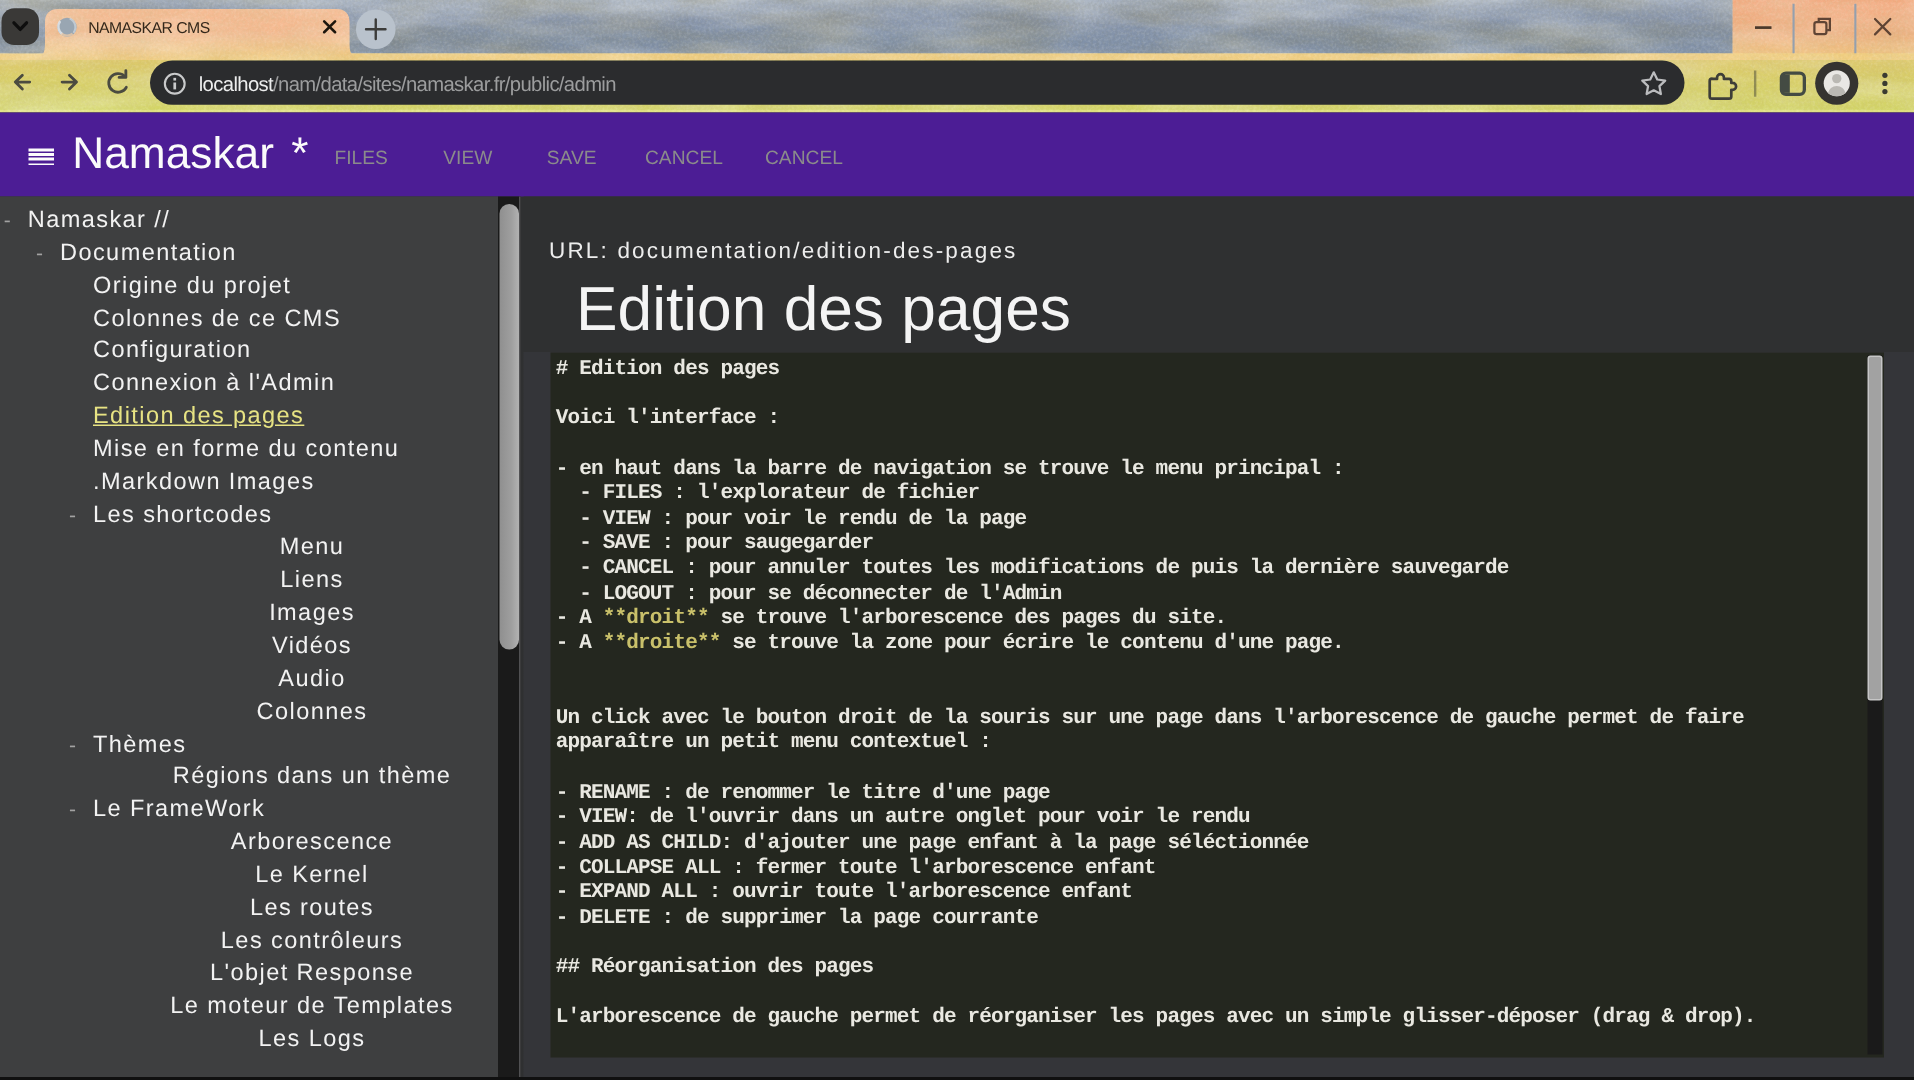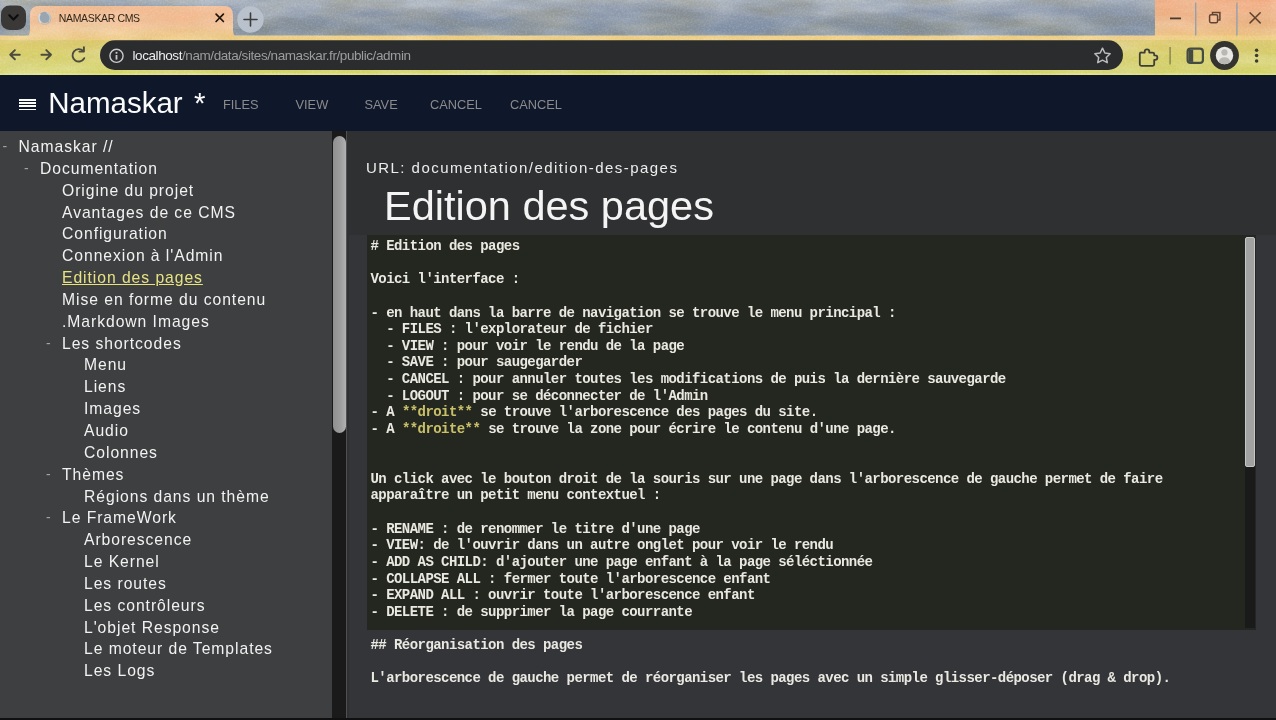--- a/index.html
+++ b/index.html
@@ -7,21 +7,21 @@
   body {
     width:1276px; height:720px; overflow:hidden;
     background:#2f3031;
     font-family:"Liberation Sans", sans-serif;
     position:relative;
   }
   #strip { position:absolute; top:0; left:0; }
   
   #apphead {
     position:absolute; top:75px; left:0; width:1276px; height:56px;
-    background:#0f172a;
+    background:#4c1d95;
   }
   #burger { position:absolute; left:18.6px; top:24.3px; width:17.4px; height:12px; }
   #burger div { height:1.6px; background:#fdfdfd; margin-bottom:1.5px; }
   #brand {
     position:absolute; left:48.2px; top:13.3px; line-height:29.5px;
     font-size:29.5px; color:#fbfbfb;
   }
   #brand span { margin-left:11.5px; }
   .mitem { position:absolute; top:24px; font-size:12.8px; line-height:12.8px; color:#8b8b8b; }
   
@@ -29,39 +29,39 @@
     position:absolute; top:131px; left:0; width:332px; height:589px;
     background:#3e3f40; overflow:hidden;
   }
   #tree { position:absolute; top:5px; left:0; width:100%;
     font-size:15.7px; letter-spacing:0.95px; color:#f2f2f2; }
   #tree .r { height:21.85px; line-height:21.85px; white-space:nowrap; position:relative; }
   #tree .d { position:absolute; color:#a2a2a2; font-size:14px; letter-spacing:0; }
   .x0 { padding-left:18.5px; } .x0 .d { left:2.5px; }
   .x1 { padding-left:40px; } .x1 .d { left:24px; }
   .x2 { padding-left:62px; } .x2 .d { left:46px; }
-  .x3 { padding-left:84px; }
+  .x3 { padding-left:84px;text-align:center; }
   #tree .act { color:#e7e383; text-decoration:underline; }
   #sscroll {
     position:absolute; top:131px; left:332px; width:15px; height:589px;
     background:#1a1a1a; border-right:1px solid #505052;
   }
   #sthumb {
     position:absolute; top:5px; left:0.5px; width:13px; height:297px;
     background:linear-gradient(90deg,#8f8f8f,#9e9e9e 60%,#b2b2b2); border-radius:7px;
   }
   
   #content {
     position:absolute; top:131px; left:348.5px; width:927.5px; height:589px;
     background:linear-gradient(#2f3031 0 104px, #343539 104px 100%);
   }
   #urlline { position:absolute; left:17.5px; top:28.9px; font-size:15px; line-height:15px; letter-spacing:1.45px; color:#ededed; }
   #h1 { position:absolute; left:35.5px; top:54.3px; font-size:41.5px; line-height:41px; color:#f4f4f4; }
   #editor {
-    position:absolute; left:18.5px; top:104px; width:889px; height:395px;
+    position:absolute; left:18.5px; top:104px; width:889px; height:470px;
     background:#24271f;
   }
   #editor pre {
     margin:0; padding:3px 0 0 3.5px;
     font-family:"Liberation Mono", monospace;
     font-size:14px; line-height:16.62px; letter-spacing:-0.56px;
     font-weight:bold;
     color:#e9e8e1;
   }
   #editor .y { color:#c9c06a; }
@@ -217,30 +217,31 @@
   <div class="mitem" style="left:364.5px;">SAVE</div>
   <div class="mitem" style="left:430px;">CANCEL</div>
   <div class="mitem" style="left:510px;">CANCEL</div>
 </div>
 
 <div id="sidebar">
   <div id="tree">
     <div class="r x0"><span class="d">-</span>Namaskar //</div>
     <div class="r x1"><span class="d">-</span>Documentation</div>
     <div class="r x2">Origine du projet</div>
-    <div class="r x2">Avantages de ce CMS</div>
+    <div class="r x2">Colonnes de ce CMS</div>
     <div class="r x2">Configuration</div>
     <div class="r x2">Connexion à l'Admin</div>
     <div class="r x2"><span class="act">Edition des pages</span></div>
     <div class="r x2">Mise en forme du contenu</div>
     <div class="r x2">.Markdown Images</div>
     <div class="r x2"><span class="d">-</span>Les shortcodes</div>
     <div class="r x3">Menu</div>
     <div class="r x3">Liens</div>
     <div class="r x3">Images</div>
+    <div class="r x3">Vidéos</div>
     <div class="r x3">Audio</div>
     <div class="r x3">Colonnes</div>
     <div class="r x2"><span class="d">-</span>Thèmes</div>
     <div class="r x3">Régions dans un thème</div>
     <div class="r x2"><span class="d">-</span>Le FrameWork</div>
     <div class="r x3">Arborescence</div>
     <div class="r x3">Le Kernel</div>
     <div class="r x3">Les routes</div>
     <div class="r x3">Les contrôleurs</div>
     <div class="r x3">L'objet Response</div>

